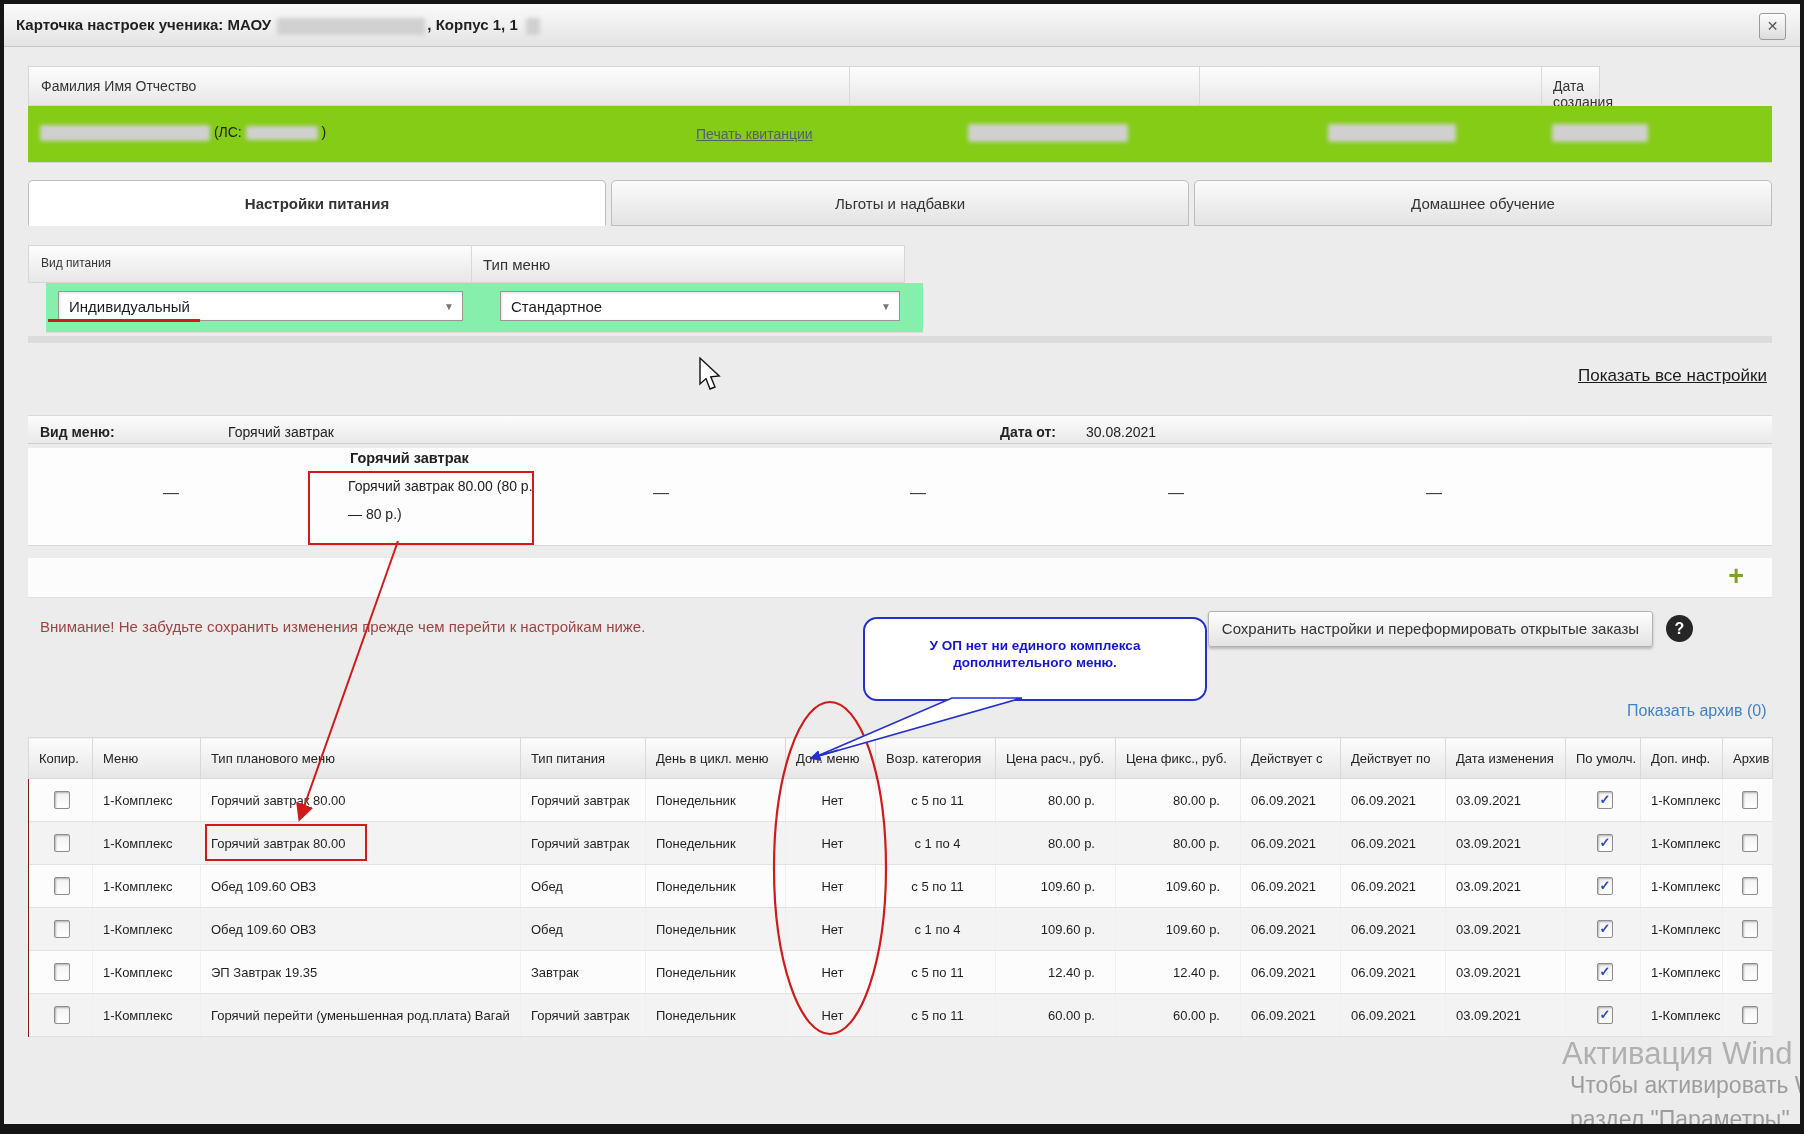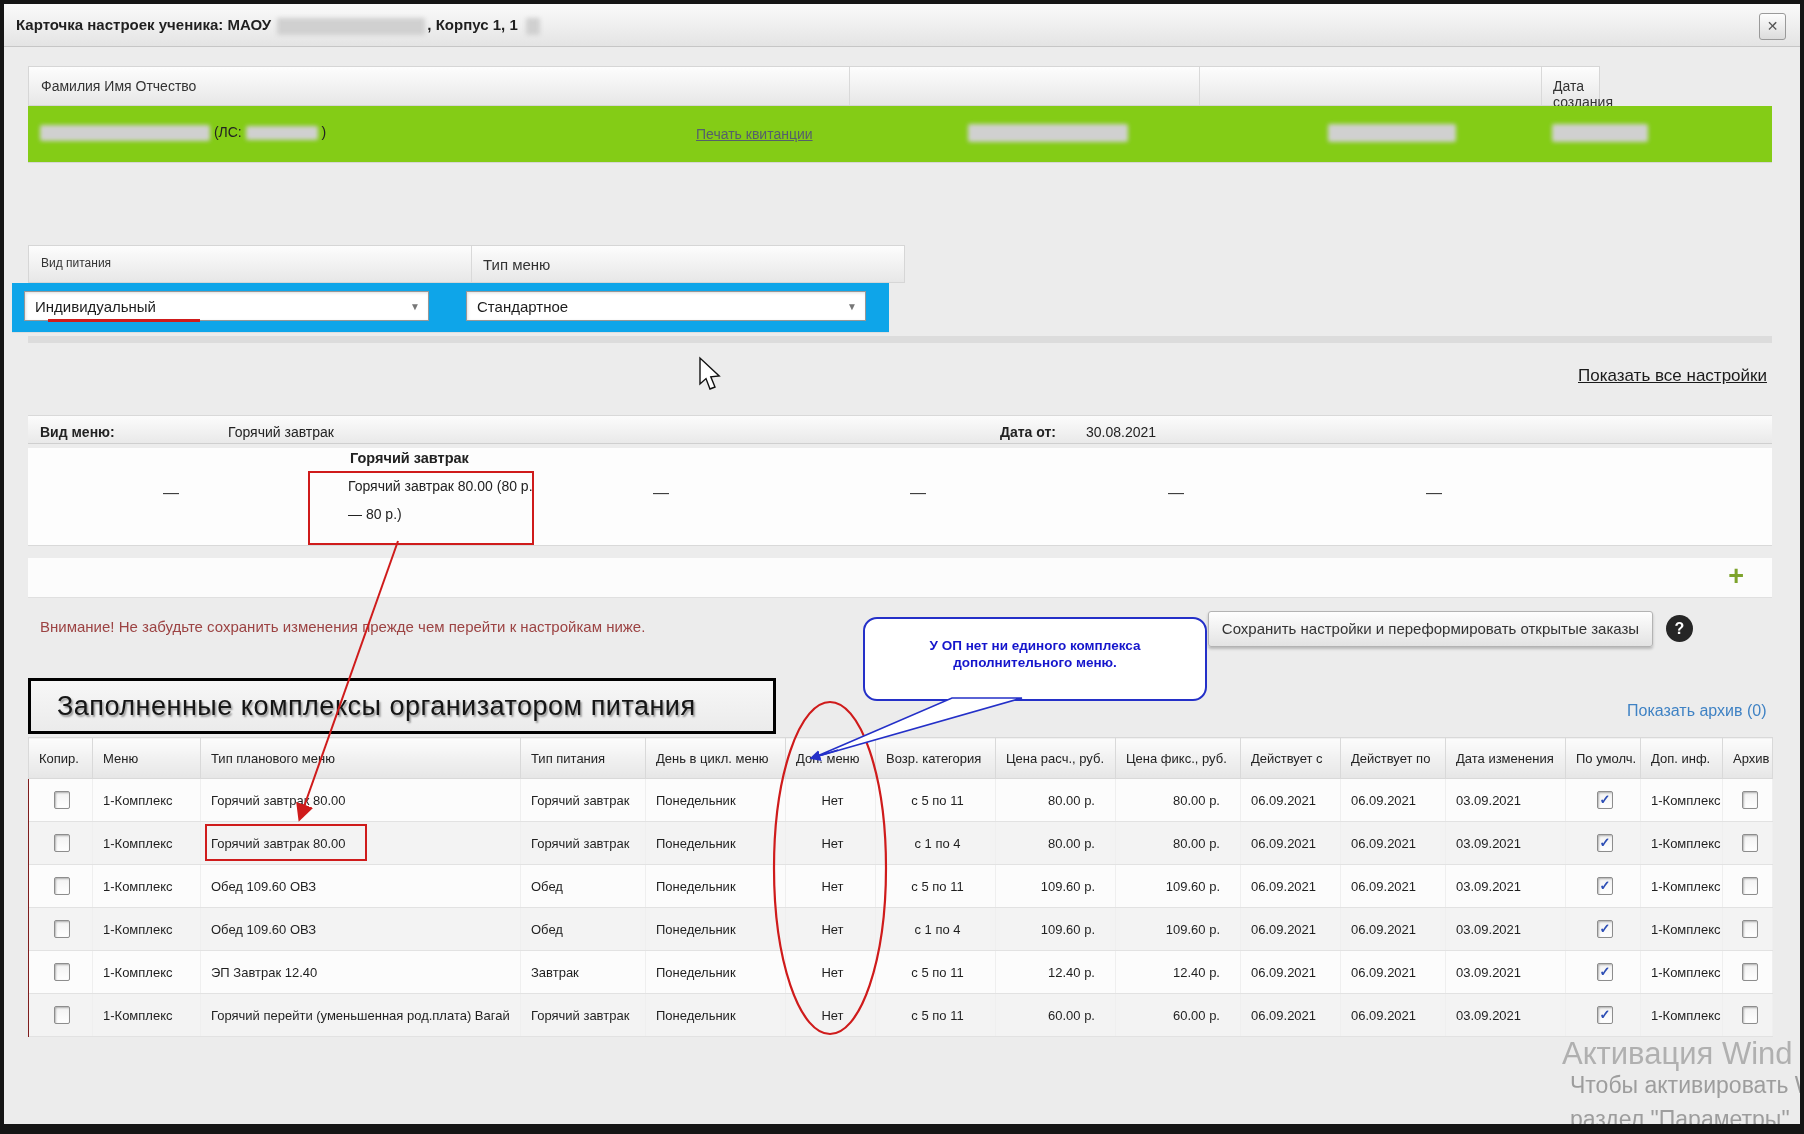--- a/index.html
+++ b/index.html
@@ -91,28 +91,33 @@
       <span>(ЛС:</span>
       <span class="blur" style="width:72px;height:14px;"></span>
       <span>)</span>
     </span>
     <span class="link-gray" style="position:absolute;left:668px;top:20px;">Печать квитанции</span>
     <span class="blur" style="position:absolute;left:940px;top:18px;width:160px;height:18px;"></span>
     <span class="blur" style="position:absolute;left:1300px;top:18px;width:128px;height:18px;"></span>
     <span class="blur" style="position:absolute;left:1524px;top:18px;width:96px;height:18px;"></span>
   </div>
 
+  <div style="position:absolute;left:28px;top:180px;width:1744px;height:47px;">
+    <div class="tab active" style="left:0;width:578px;">Настройки питания</div>
+    <div class="tab" style="left:583px;width:578px;">Льготы и надбавки</div>
+    <div class="tab" style="left:1166px;width:578px;">Домашнее обучение</div>
+  </div>
 
   <div class="hstrip" style="left:28px;top:245px;width:877px;height:38px;">
     <span class="hlabel" style="position:absolute;left:12px;top:10px;font-size:12px;">Вид питания</span>
     <span class="hlabel" style="position:absolute;left:454px;top:10px;font-size:15px;">Тип меню</span>
     <span class="divline" style="left:442px;"></span>
   </div>
 
-  <div style="position:absolute;left:12px;top:283px;width:877px;height:50px;background:#0ea5e9;border-bottom:1px solid #dedede;box-sizing:border-box;">
+  <div style="position:absolute;left:46px;top:283px;width:877px;height:50px;background:#86efac;border-bottom:1px solid #dedede;box-sizing:border-box;">
     <div class="dd" style="left:12px;top:8px;width:405px;">
       <span class="txt">Индивидуальный</span>
       <span class="arr">▼</span>
     </div>
     <div class="dd" style="left:454px;top:8px;width:400px;">
       <span class="txt">Стандартное</span>
       <span class="arr">▼</span>
     </div>
   </div>
 
@@ -140,23 +145,20 @@
 
   <div style="position:absolute;left:28px;top:558px;width:1744px;height:40px;background:#fcfcfc;border-bottom:1px solid #e0e0e0;box-sizing:border-box;">
     <span class="plus" style="right:28px;top:3px;position:absolute;">+</span>
   </div>
 
   <div class="warn">Внимание! Не забудьте сохранить изменения прежде чем перейти к настройкам ниже.</div>
 
   <div class="btn" style="left:1208px;top:611px;width:445px;height:36px;line-height:34px;">Сохранить настройки и переформировать открытые заказы</div>
   <div class="helpicon" style="left:1666px;top:615px;">?</div>
 
-  <div class="blackbox">
-    <span>Заполненные комплексы организатором питания</span>
-  </div>
 
   <div class="callout">
     <div>У ОП нет ни единого комплекса дополнительного меню.</div>
   </div>
 
   <span class="linkblue" style="position:absolute;left:1627px;top:702px;">Показать архив (0)</span>
 
   <table id="maintable">
     <colgroup>
       <col style="width:64px">
@@ -260,21 +262,21 @@
         <td>06.09.2021</td>
         <td>06.09.2021</td>
         <td>03.09.2021</td>
         <td class="tc"><span class="cb"><span class="ck">✓</span></span></td>
         <td class="tc">1-Комплекс</td>
         <td class="tc"><span class="cb"></span></td>
       </tr>
       <tr class="odd">
         <td class="tc"><span class="cb"></span></td>
         <td>1-Комплекс</td>
-        <td>ЭП Завтрак 12.40</td>
+        <td>ЭП Завтрак 19.35</td>
         <td>Завтрак</td>
         <td>Понедельник</td>
         <td class="tc">Нет</td>
         <td class="tc">с 5 по 11</td>
         <td class="tr-r">12.40 р.</td>
         <td class="tr-r">12.40 р.</td>
         <td>06.09.2021</td>
         <td>06.09.2021</td>
         <td>03.09.2021</td>
         <td class="tc"><span class="cb"><span class="ck">✓</span></span></td>

